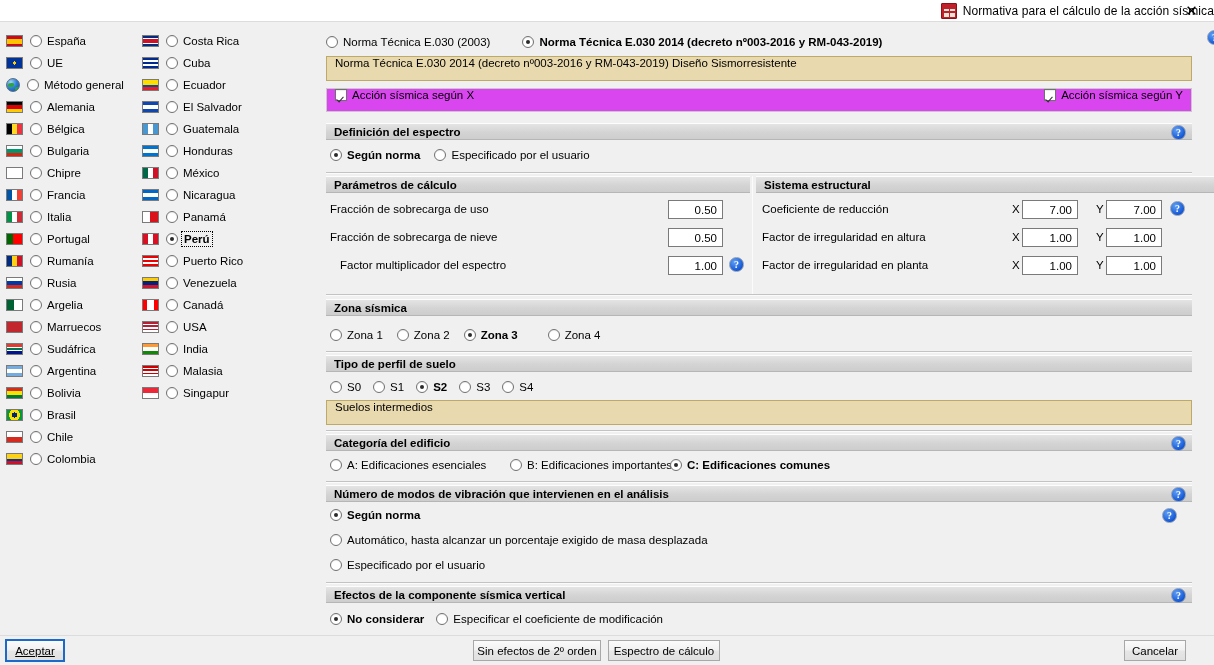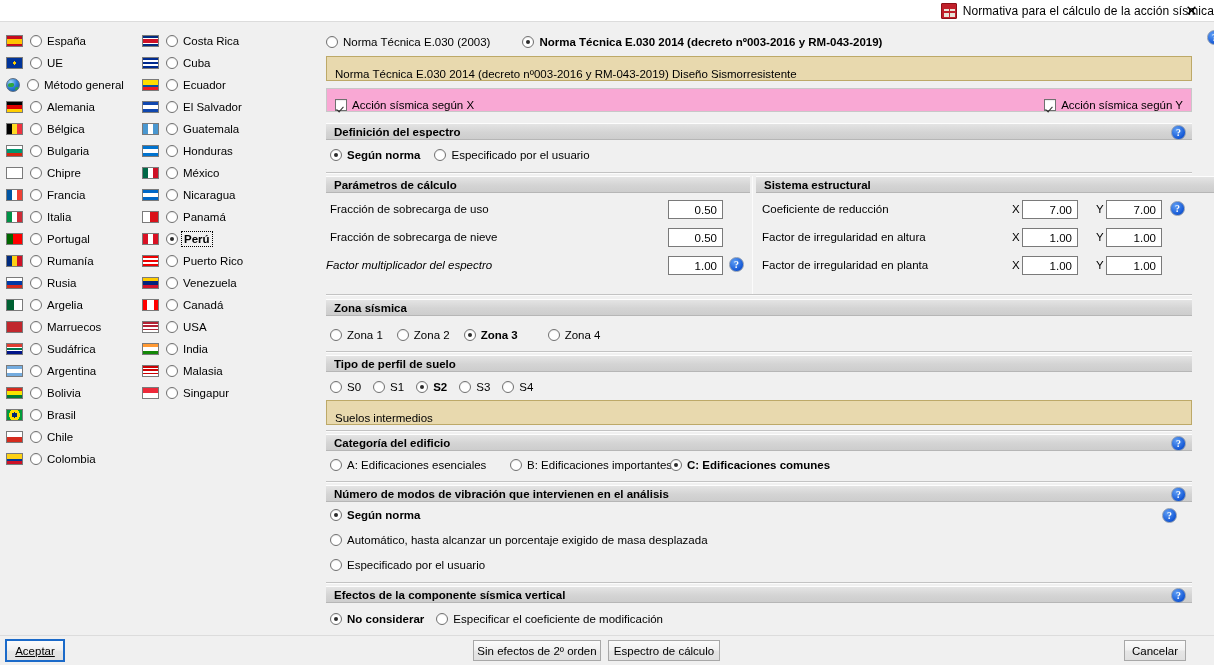--- a/index.html
+++ b/index.html
@@ -128,27 +128,27 @@
     background: radial-gradient(circle at 35% 30%, #5f9ff5 0%, #1458d6 70%, #0a3ea8 100%);
     border: 1px solid #8e9db3;
     color: #fff; font-size: 10px; font-weight: bold;
     display: inline-flex; align-items: center; justify-content: center;
     font-family: "Liberation Serif", serif;
     line-height: 1; flex: 0 0 auto;
   }
 
   .tan-bar {
     background: #e8d9ae; border: 1px solid #bda968;
-    height: 24px; display: flex; align-items: flex-end;
+    height: 24px; display: flex; align-items: flex-start;
     padding-left: 8px; font-size: 11.5px;
   }
 
   .sunken-bar {
-    background: #f9a8d4; border: 1px solid #c8c8c8;
-    height: 24px; display: flex; align-items: flex-end;
+    background: #d946ef; border: 1px solid #c8c8c8;
+    height: 24px; display: flex; align-items: flex-start;
     padding: 0 8px;
   }
 
   .tfield {
     border: 1px solid #7a7a7a; background: #fff; height: 19px;
     display: flex; align-items: center; justify-content: flex-end;
     padding-right: 5px; font-size: 11.5px; color: #000;
   }
 
   .rlabel { font-size: 11.5px; white-space: nowrap; }
@@ -440,21 +440,21 @@
     <hr class="sep" style="position:absolute; left:4px; top:146px; width:866px;">
 
     <div class="grp-head" style="position:absolute; left:4px; top:150px; width:424px;">
       <span>Parámetros de cálculo</span>
     </div>
     <div id="calc-rows">
         <div class="rlabel" style="position: absolute; left: 8px; top: 177px;">Fracción de sobrecarga de uso</div>
         <div class="tfield" style="position: absolute; left: 346px; top: 174px; width: 55px;">0.50</div>
         <div class="rlabel" style="position: absolute; left: 8px; top: 205px;">Fracción de sobrecarga de nieve</div>
         <div class="tfield" style="position: absolute; left: 346px; top: 202px; width: 55px;">0.50</div>
-        <div class="rlabel" style="position: absolute; left: 4px; top: 233px; font-style: italic;">Factor multiplicador del espectro</div>
+        <div class="rlabel" style="position: absolute; left: 18px; top: 233px;">Factor multiplicador del espectro</div>
         <div class="tfield" style="position: absolute; left: 346px; top: 230px; width: 55px;">1.00</div>
         <div class="help" style="position: absolute; left: 407px; top: 231px;">?</div>
       </div>
 
     <div style="position:absolute; left:430px; top:150px; width:1px; height:118px; background:#c3c3c3; border-right:1px solid #fbfbfb;"></div>
 
     <div class="grp-head" style="position:absolute; left:434px; top:150px; width:476px;">
       <span>Sistema estructural</span>
     </div>
     <div id="struct-rows">

